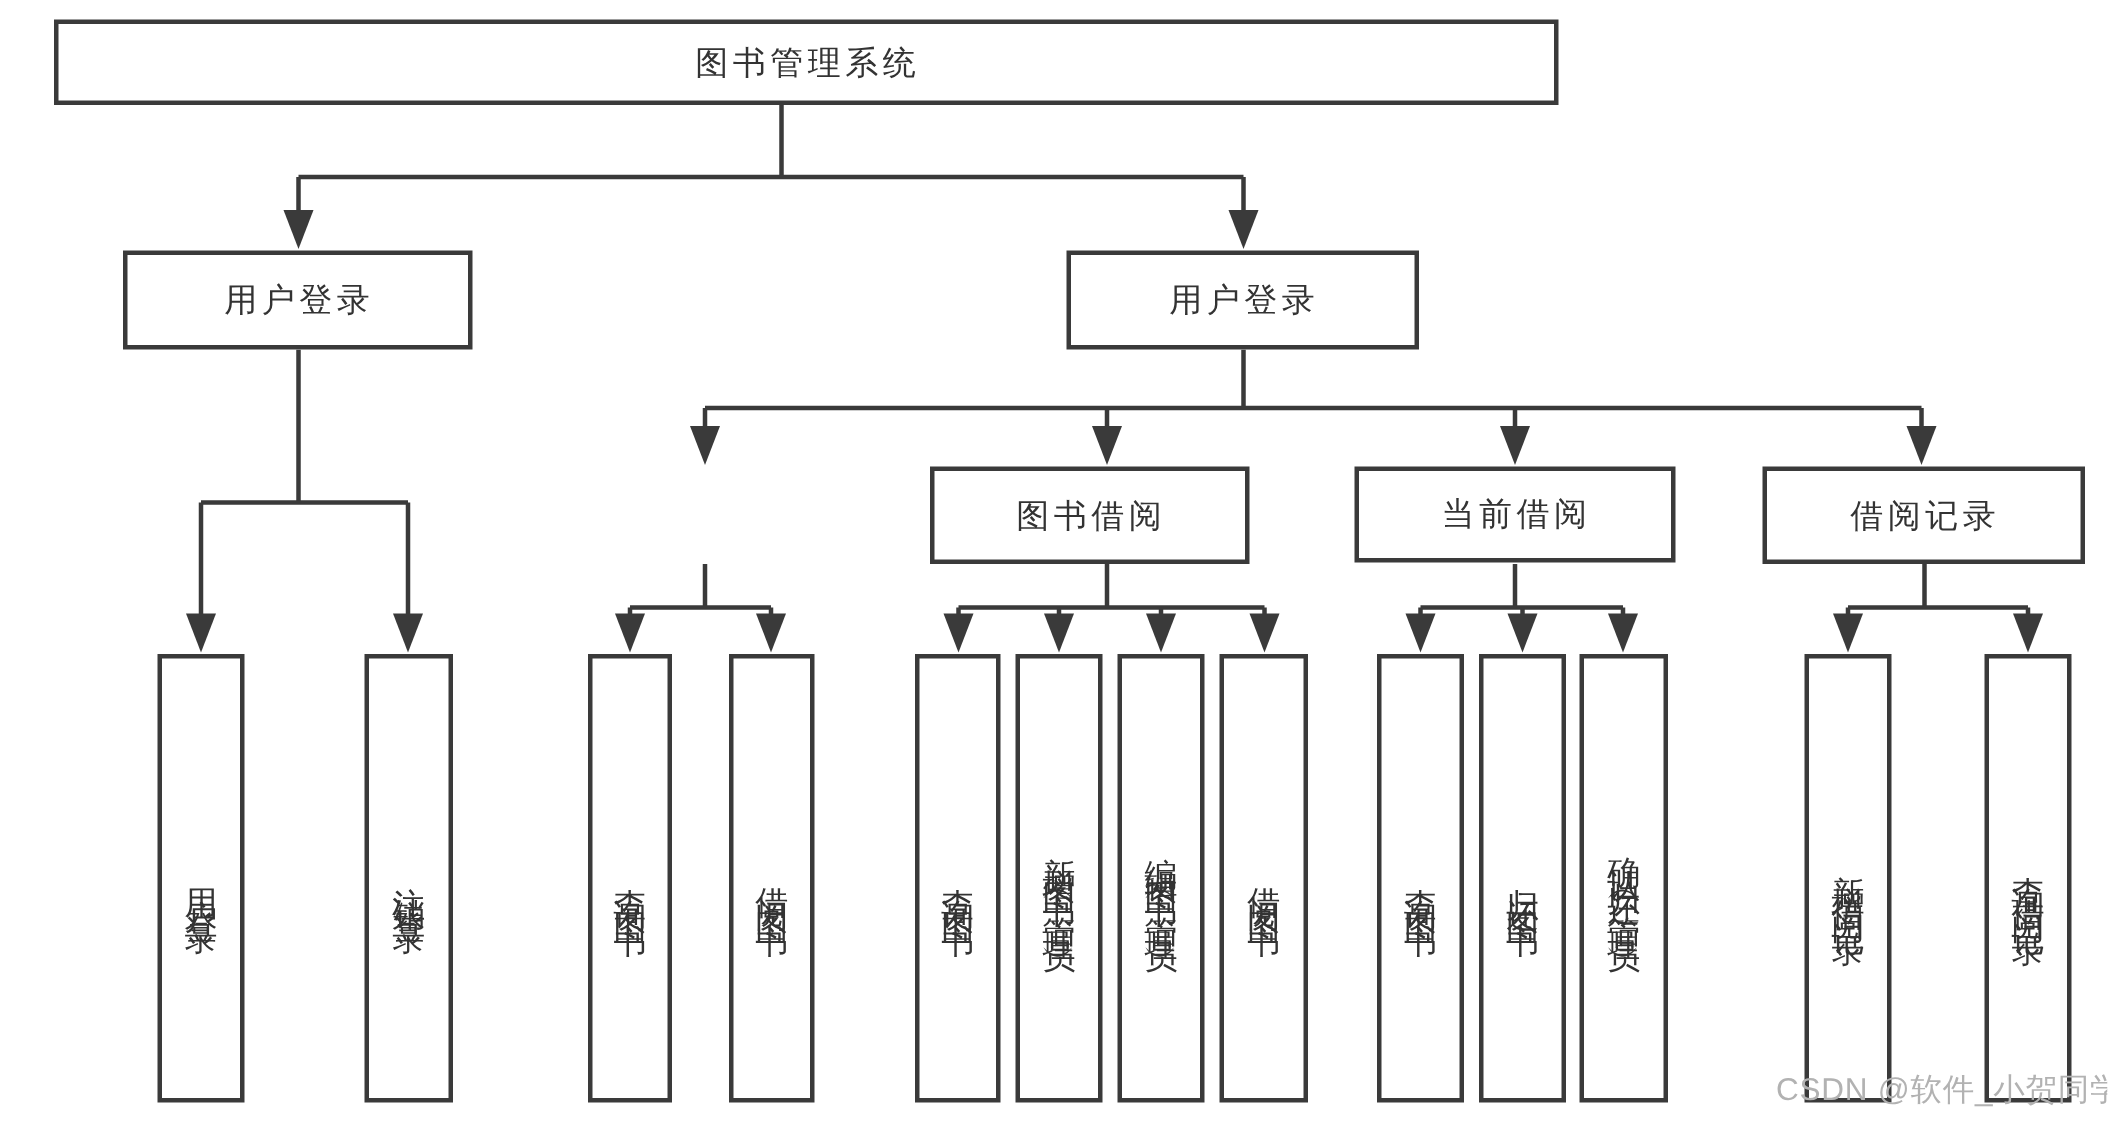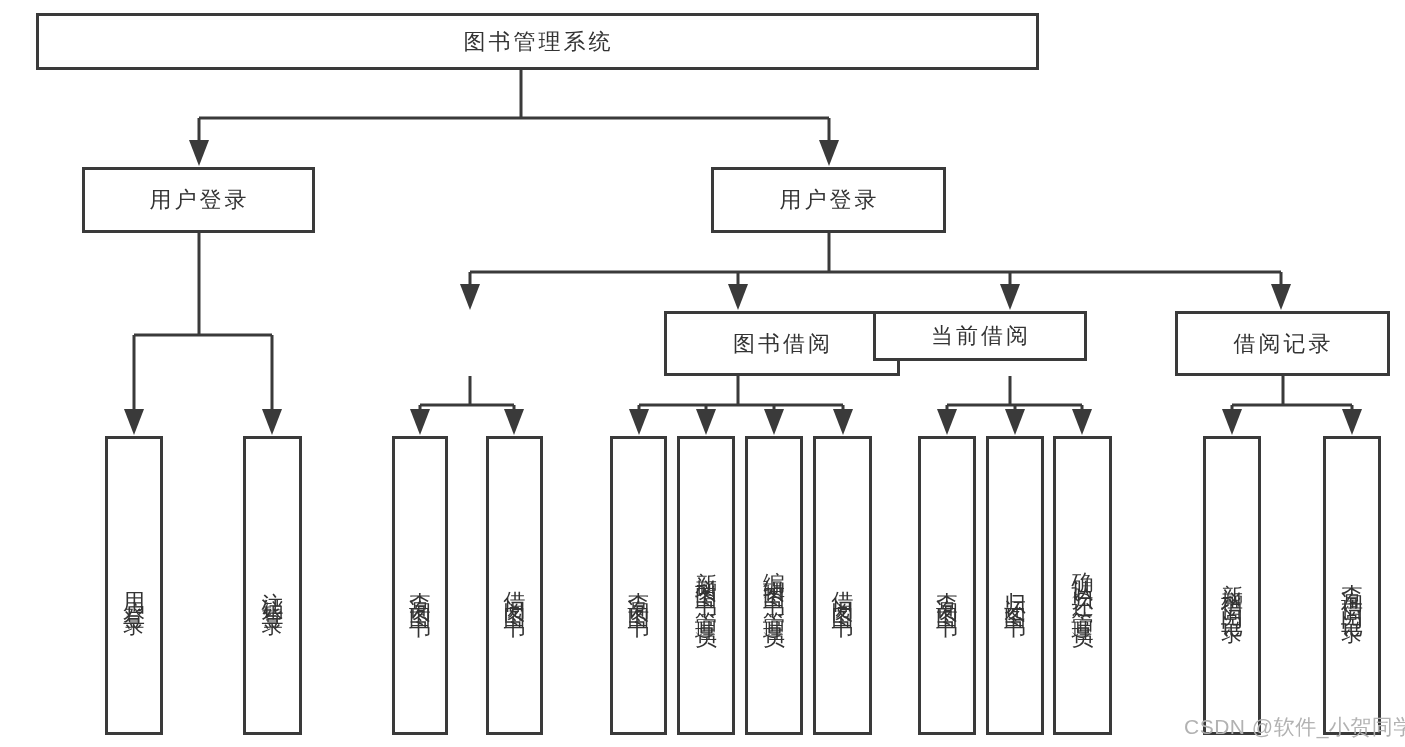--- a/index.html
+++ b/index.html
@@ -90,24 +90,24 @@
     <span>图书管理系统</span>
   </div>
 
   <div class="box h" style="left:82px;top:167px;width:233px;height:66px">
     <span>用户登录</span>
   </div>
   <div class="box h" style="left:711px;top:167px;width:235px;height:66px">
     <span>用户登录</span>
   </div>
 
-  <div class="box h" style="left:664px;top:311px;width:236px;height:65px">
+  <div class="box h" style="left:620px;top:311px;width:213px;height:65px">
     <span>图书借阅</span>
   </div>
-  <div class="box h" style="left:873px;top:311px;width:214px;height:50px">
+  <div class="box h" style="left:903px;top:311px;width:214px;height:64px">
     <span>当前借阅</span>
   </div>
   <div class="box h" style="left:1175px;top:311px;width:215px;height:65px">
     <span>借阅记录</span>
   </div>
 
   <div class="box v" style="left:105px;top:436px;width:58px;height:299px">
     <span>用户登录</span>
   </div>
   <div class="box v" style="left:243px;top:436px;width:59px;height:299px">

